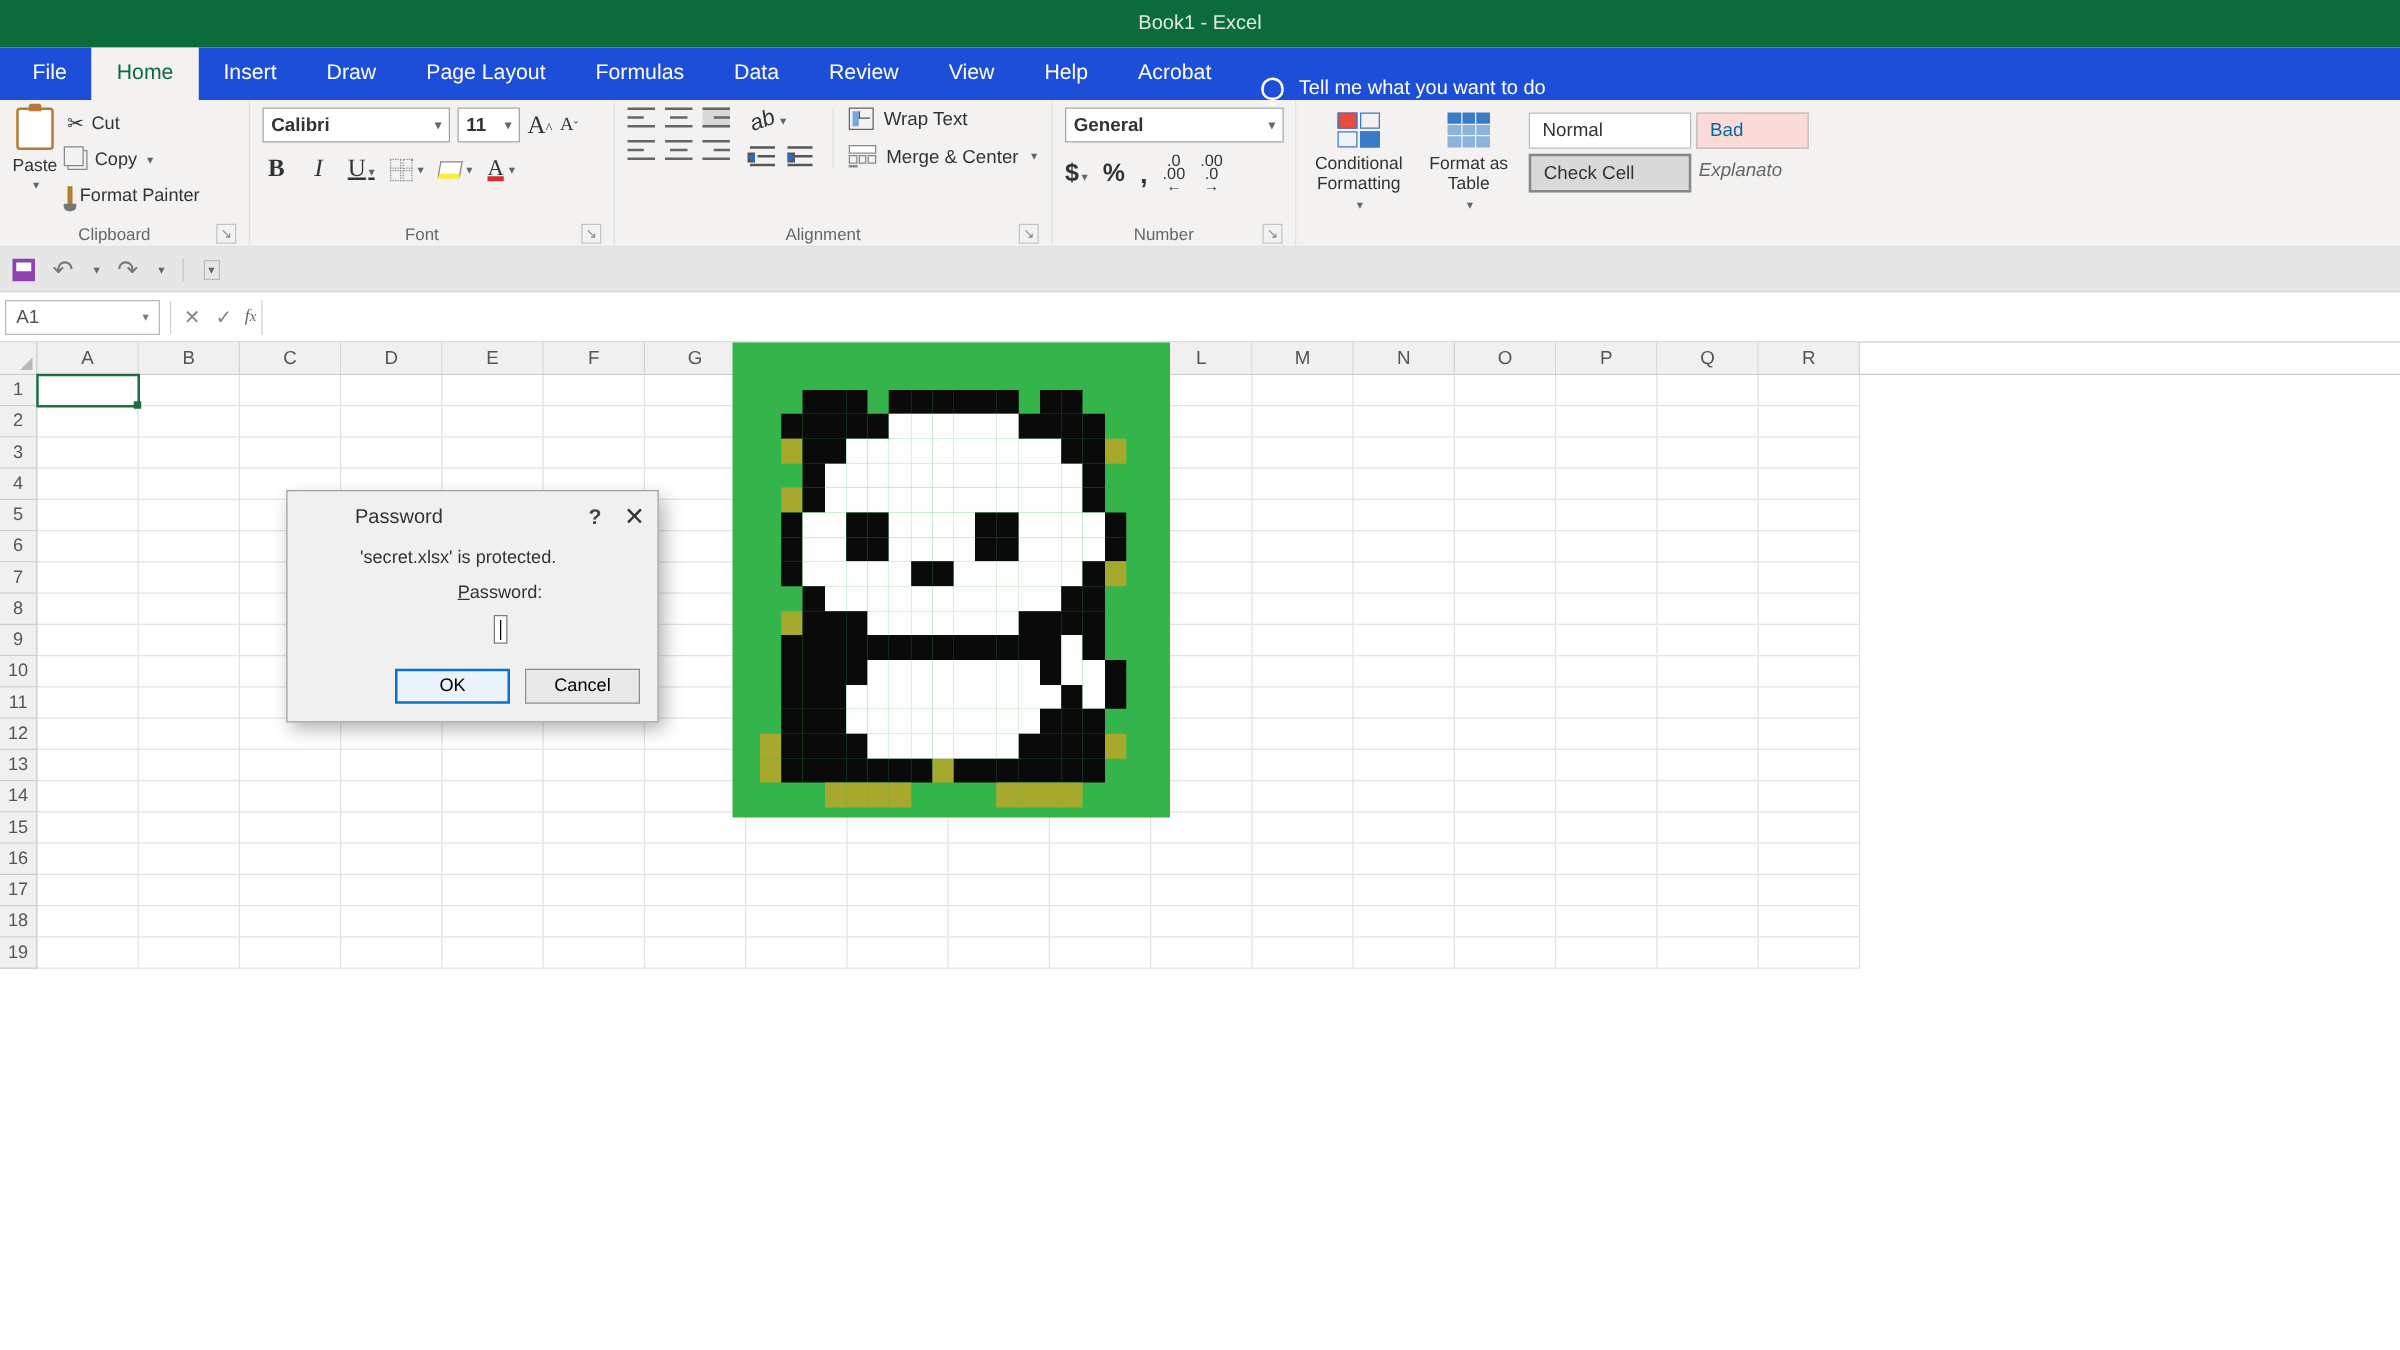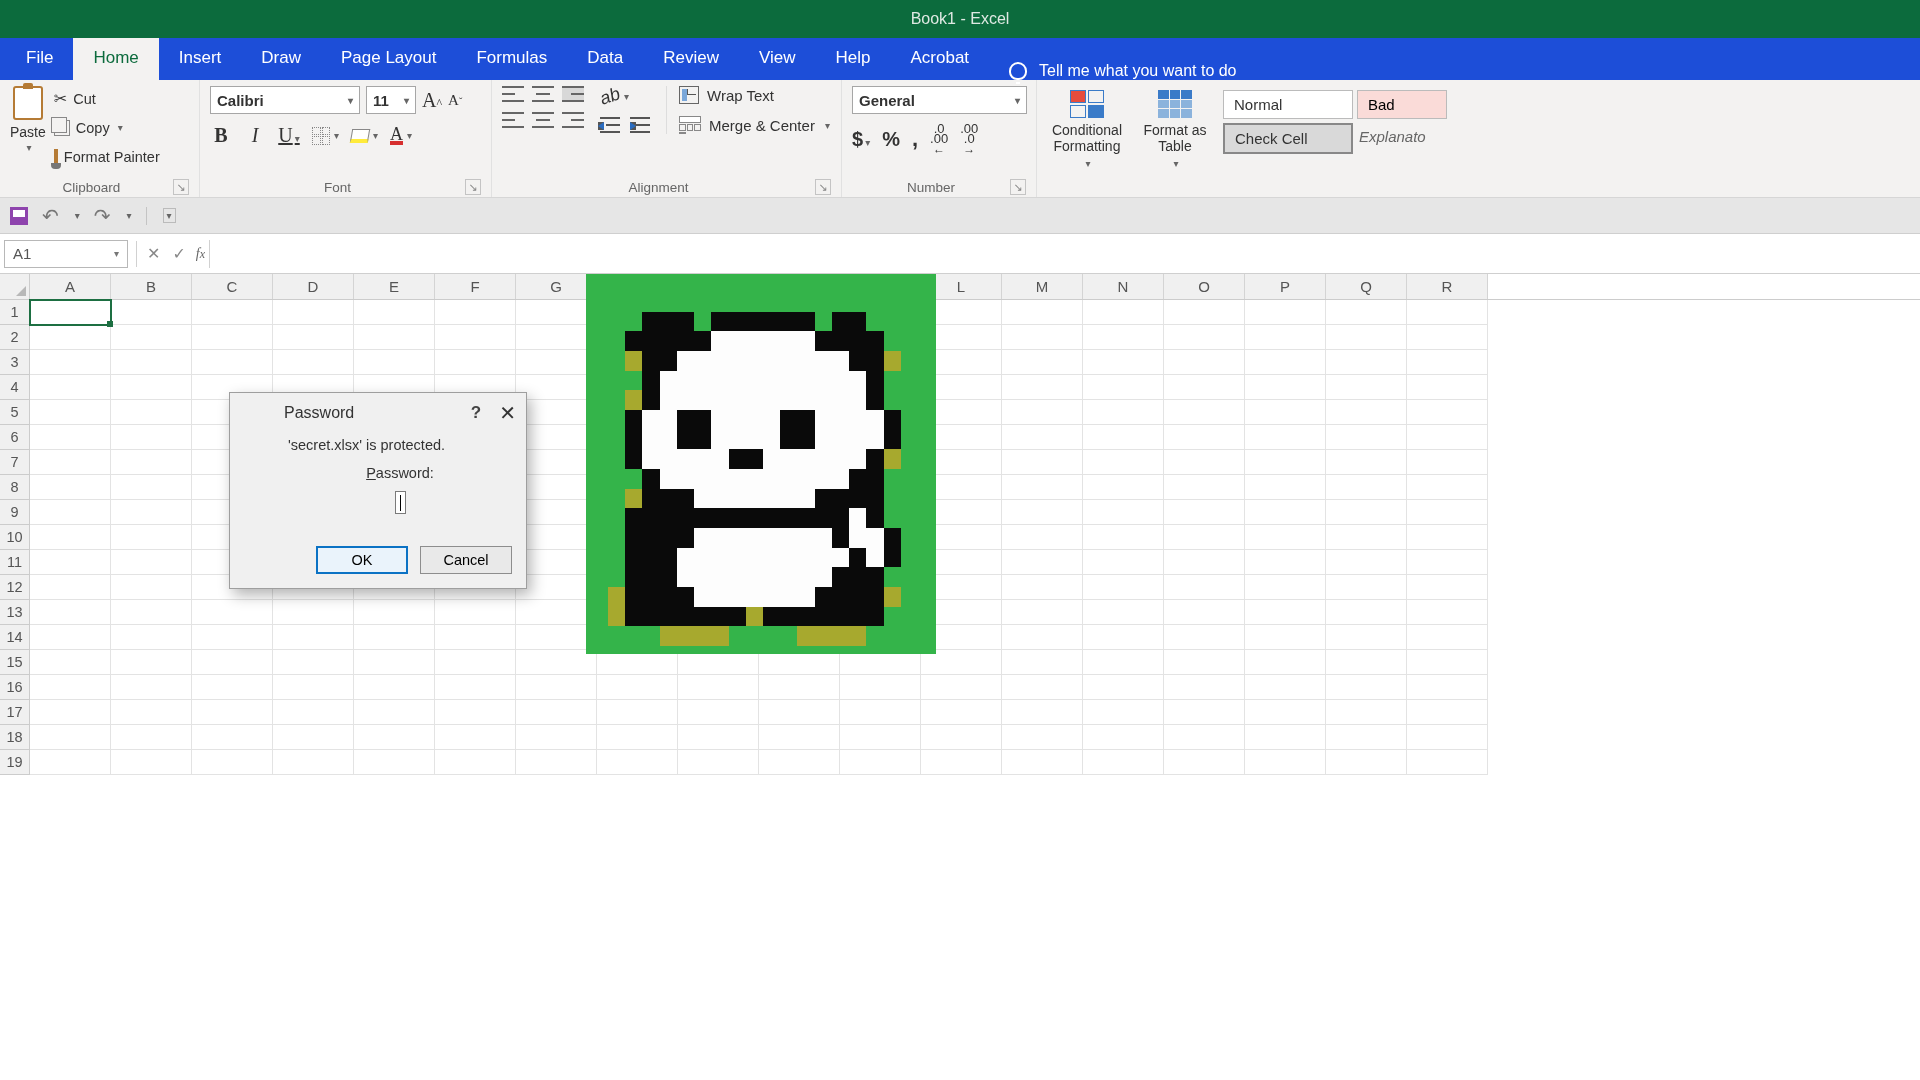--- a/index.html
+++ b/index.html
@@ -65,21 +65,21 @@
   .dollar{font-size:20px;font-weight:bold;} .pct{font-size:20px;font-weight:bold;} .comma{font-size:22px;font-weight:bold;}
   .dec-icon { font-size:13px; display:flex; flex-direction:column; align-items:center; line-height:10px;}
   .dec-icon .arrow{font-size:12px;}
   .big-btn { display:flex; flex-direction:column; align-items:center; justify-content:space-between; font-size:14px; text-align:center; width:80px; gap:4px;}
   .cf-icon { width:34px; height:28px; display:grid; grid-template:1fr 1fr/1fr 1fr; gap:2px;}
   .cf-icon span{border:1px solid #3a7bc8;} .cf-icon span:nth-child(1){background:#e74c3c;} .cf-icon span:nth-child(4){background:#3a7bc8;}
   .tbl-icon { width:34px; height:28px; display:grid; grid-template:repeat(3,1fr)/repeat(3,1fr); gap:1px;}
   .tbl-icon span{background:#8bb3dc;} .tbl-icon span:nth-child(-n+3){background:#3a7bc8;}
   .styles-grid { display:grid; grid-template-columns: 130px 90px; gap:4px; }
   .style-chip { border:1px solid #bbb; padding:5px 10px; font-size:15px; background:#fff;}
-  .style-chip.bad { background:#fadbd8; color:#000000;}
+  .style-chip.bad { background:#fadbd8; color:#0369a1;}
   .style-chip.check { background:#d9d9d9; border:2px solid #888;}
   .style-chip.expl { background:transparent; border:none; font-style:italic; color:#666; padding-left:2px;}
   
   .qat { height:36px; background:#e6e6e6; border-bottom:1px solid #cfcfcf; display:flex; align-items:center; gap:14px; padding:0 10px; }
   .save-icon { width:18px;height:18px; background:#8e44ad; position:relative;}
   .save-icon:before{content:"";position:absolute;left:3px;top:3px;width:12px;height:7px;background:#fff;}
   .undo-icon,.redo-icon { font-size:20px; color:#777; }
   .qat .sep { width:1px; height:18px; background:#c4c4c4;}
   
   .fbar { height:40px; border-bottom:1px solid #cfcfcf; display:flex; align-items:center; background:#fff; }
@@ -114,21 +114,21 @@
   .modal-title .sp { flex:1;}
   .modal-title .q { font-weight:bold; color:#444; margin-right:18px; font-size:17px;}
   .modal-title .x { font-size:20px; color:#333;}
   .modal-body { padding:4px 14px 14px;}
   .modal-body .msg { font-size:14.5px; margin-bottom:12px;}
   .pw-row { display:flex; align-items:center; gap:10px;flex-direction:column;}
   .pw-row label { font-size:14.5px;}
   .pw-row label .ul { text-decoration: underline;}
   .pw-input { flex:1; height:26px; border:1px solid #7a7a7a; background:#fff; padding:2px 4px; position:relative;}
   .pw-input .cursor { display:inline-block; width:1px; height:16px; background:#000; vertical-align:middle;}
-  .modal-btns { display:flex; justify-content:flex-end; gap:12px; margin-top:32px;}
+  .modal-btns { display:flex; justify-content:flex-end; gap:12px; margin-top:20px;}
   .modal-btns button { width:92px; height:28px; border:1px solid #8d8d8d; background:#e9e9e9; font-size:14.5px;}
   .modal-btns button.primary { border:2px solid #0b72c4; background:#eaf3fb;}
 </style>
 </head>
 <body>
 
 <div class="titlebar">
   <span>Book1 - Excel</span>
 </div>
 

